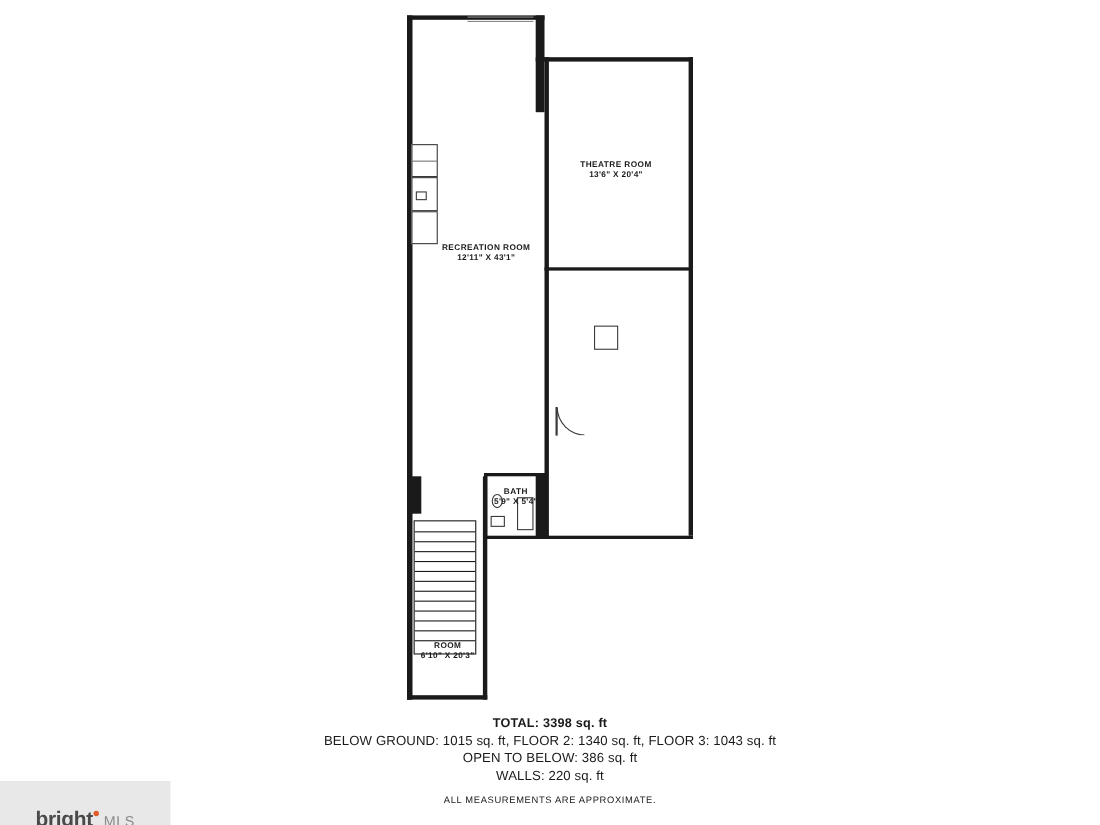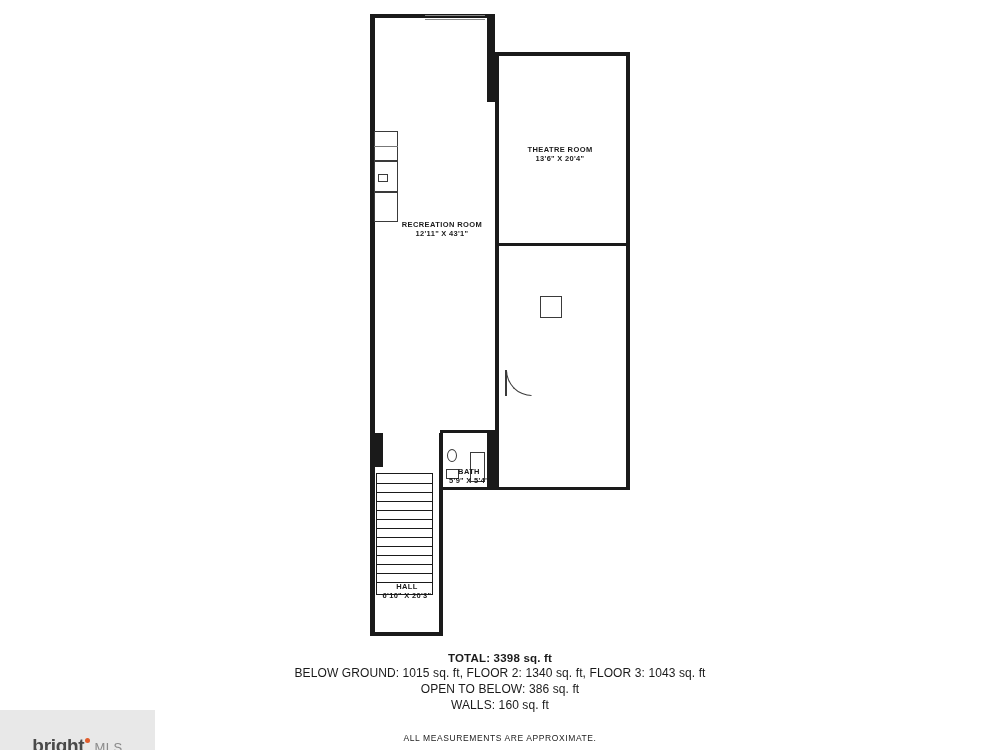--- a/index.html
+++ b/index.html
@@ -103,21 +103,21 @@
     margin-bottom: 2px;
   }
   #summary .line {
     font-size: 12px;
     line-height: 1.32;
     letter-spacing: 0.1px;
   }
   #summary .disclaimer {
     font-size: 8.5px;
     letter-spacing: 0.6px;
-    margin-top: 20px;
+    margin-top: 9px;
   }
 
   
   #logo {
     position: absolute;
     left: 0;
     bottom: 0;
     width: 155px;
     height: 40px;
     background: #e8e8e8;
@@ -224,37 +224,37 @@
     <div class="name">THEATRE ROOM</div>
     <div class="dims">13'6" X 20'4"</div>
   </div>
 
   <div class="room-label" style="left:362px; top:220px; width:160px;">
     <div class="name">RECREATION ROOM</div>
     <div class="dims">12'11" X 43'1"</div>
   </div>
 
 
-  <div class="room-label" style="left:389px; top:442px; width:160px;margin-top:25px;">
+  <div class="room-label" style="left:389px; top:442px; width:160px;">
     <div class="name">BATH</div>
     <div class="dims">5'9" X 5'4"</div>
   </div>
 
   <div class="room-label" style="left:327px; top:582px; width:160px;">
-    <div class="name">HALL</div>
+    <div class="name">ROOM</div>
     <div class="dims">6'10" X 20'3"</div>
   </div>
 
 </div>
 
 <div id="summary">
   <div class="total">TOTAL: 3398 sq. ft</div>
   <div class="line">BELOW GROUND: 1015 sq. ft, FLOOR 2: 1340 sq. ft, FLOOR 3: 1043 sq. ft</div>
   <div class="line">OPEN TO BELOW: 386 sq. ft</div>
-  <div class="line">WALLS: 160 sq. ft</div>
+  <div class="line">WALLS: 220 sq. ft</div>
   <div class="disclaimer">ALL MEASUREMENTS ARE APPROXIMATE.</div>
 </div>
 
 <div id="logo">
   <div class="logo-inner">
     <span class="bright">bright</span>
     <span class="dot"></span>
     <span class="mls">MLS</span>
   </div>
 </div>

